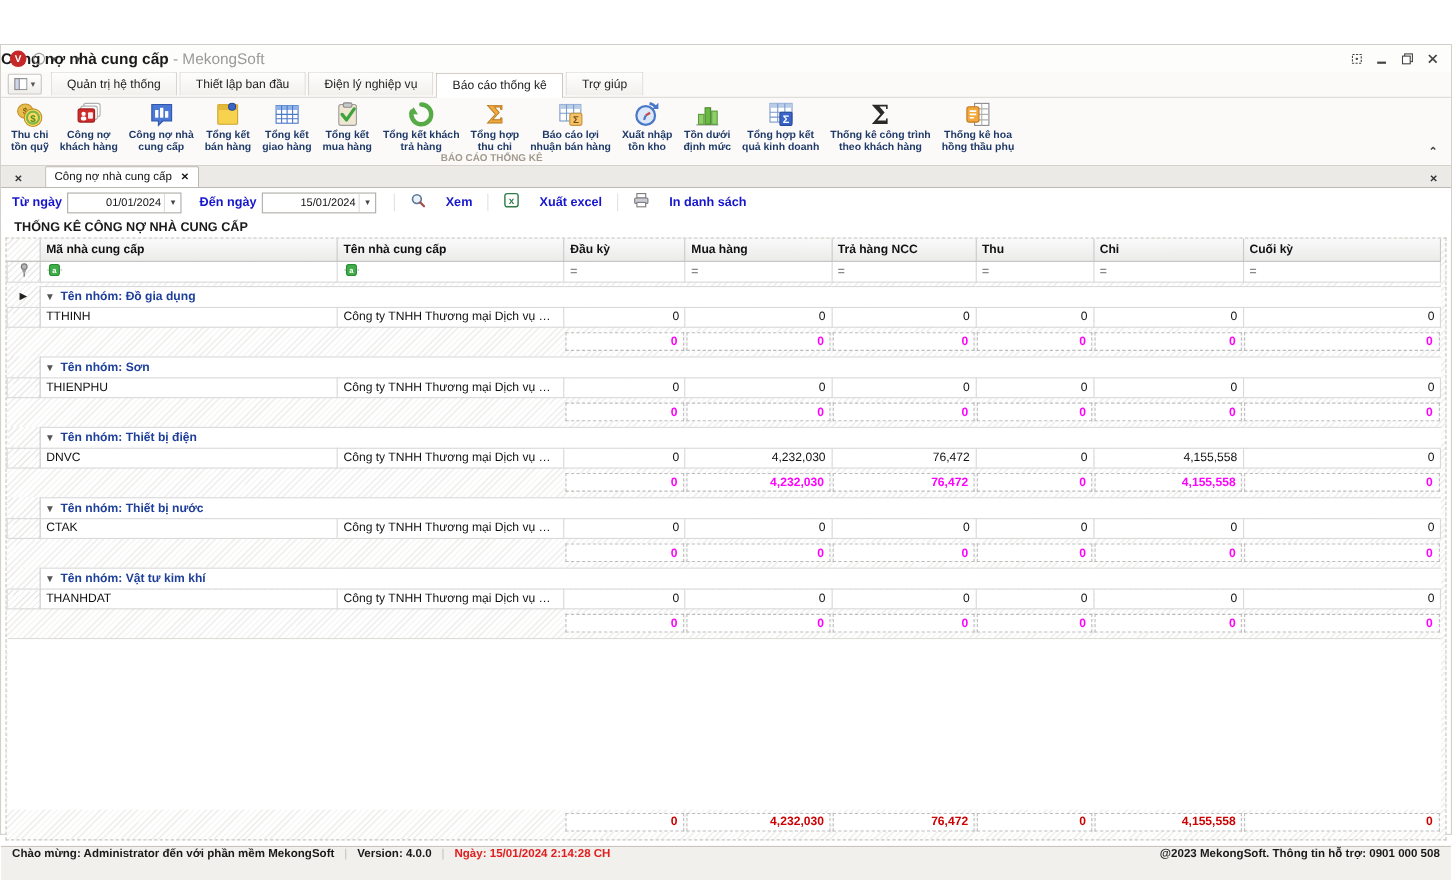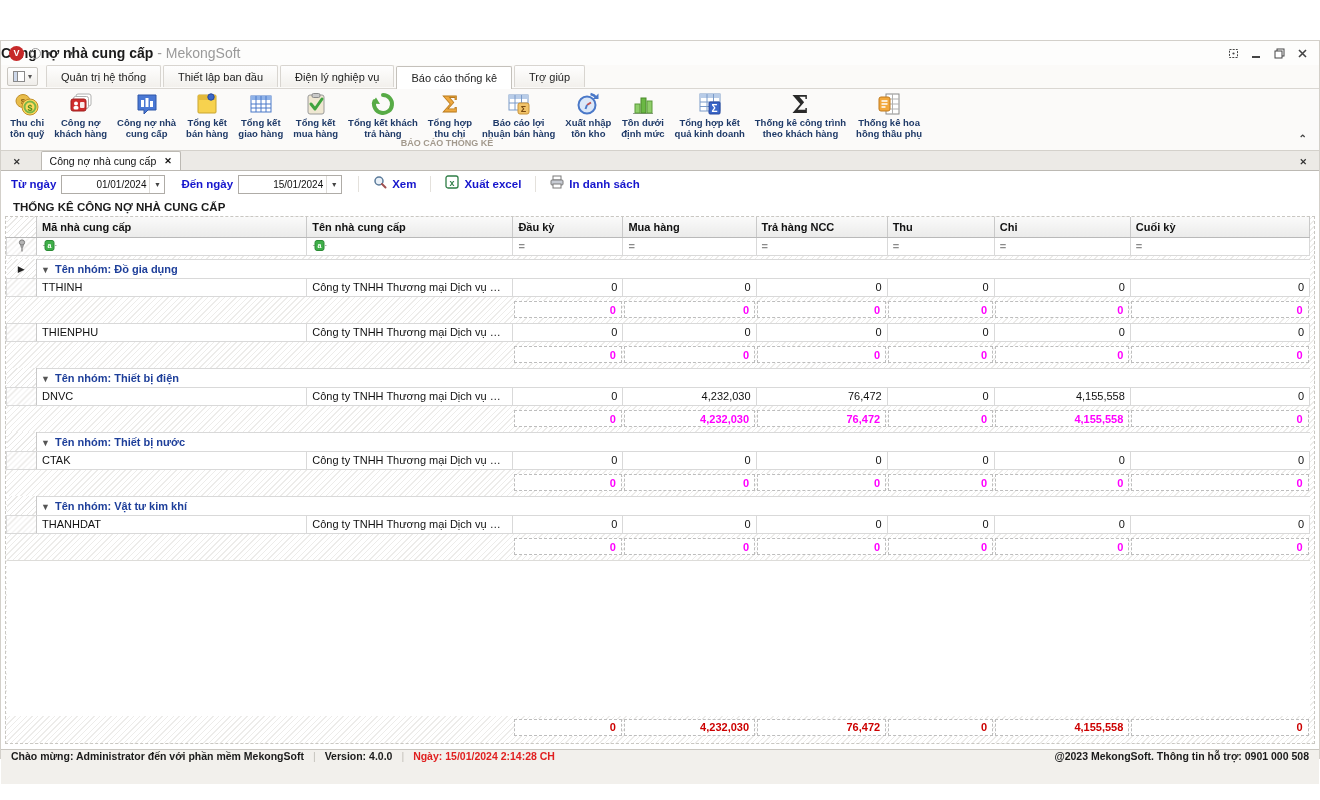--- a/index.html
+++ b/index.html
@@ -46,21 +46,21 @@
              gap:8px; padding:0 8px; font-size:10.5px; color:#111; margin-left:14px; border-radius:2px 2px 0 0; }
   .doc-tab .tab-close { font-size:9px; font-weight:bold; cursor:pointer; }
   .ts-spacer { flex:1; }
 
   
   .filter-bar { height:26px; display:flex; align-items:center; padding-left:10px; background:#fff; }
   .flabel { color:#1515cd; font-weight:bold; font-size:11.5px; margin-right:5px; }
   .combo { width:104px; height:19px; border:1px solid #afaca7; background:#fff; display:flex; align-items:center; margin-right:16px; cursor:pointer; }
   .combo .cval { flex:1; font-size:10px; padding-left:4px; color:#111;margin-left:30px; }
   .combo .cbtn { width:15px; height:100%; border-left:1px solid #dedcd8; display:flex; align-items:center; justify-content:center; font-size:7px; color:#444; }
-  .tool-btn { display:flex; align-items:center; gap:5px; margin:16px 14px; cursor:pointer; }
+  .tool-btn { display:flex; align-items:center; gap:18px; margin:16px 14px; cursor:pointer; }
   .tool-btn .tlabel { color:#1515cd; font-weight:bold; font-size:11.5px; }
   .tb-sep { width:1px; height:16px; background:#e4e1dc; }
 
   .section-title { font-size:11.5px; font-weight:bold; color:#1a1a1a; padding:4px 0 3px 12px; background:#fff; }
 
   
   .grid-wrap { margin:0 4px; border:1px dashed #c9c7c2; background:repeating-linear-gradient(135deg,#fff 0 3px,#edecea 3px 4px); }
   table.grid { border-collapse:collapse; table-layout:fixed; width:1304px; font-size:11px; color:#111; }
   .grid th { background:linear-gradient(#fafafa,#ebebea); font-weight:bold; text-align:left; padding:2px 5px;
              border-right:1px solid #c9c9c9; border-bottom:1px solid #b9b9b9; height:20px; font-size:11px; }
@@ -454,20 +454,24 @@
             <td>
               <div class="dashbox sub-val">0</div>
             </td>
             <td>
               <div class="dashbox sub-val">0</div>
             </td>
           </tr>
           <tr class="spacer">
             <td colspan="9"></td>
           </tr>
+          <tr class="grouprow">
+            <td class="ind"></td>
+            <td class="gcell" colspan="8"><span class="gtri">▼</span><span>Tên nhóm: Sơn</span></td>
+          </tr>
           <tr class="datarow">
             <td class="ind"></td>
             <td>THIENPHU</td>
             <td>Công ty TNHH Thương mại Dịch vụ Điện nước...</td>
             <td class="num">0</td>
             <td class="num">0</td>
             <td class="num">0</td>
             <td class="num">0</td>
             <td class="num">0</td>
             <td class="num">0</td>

